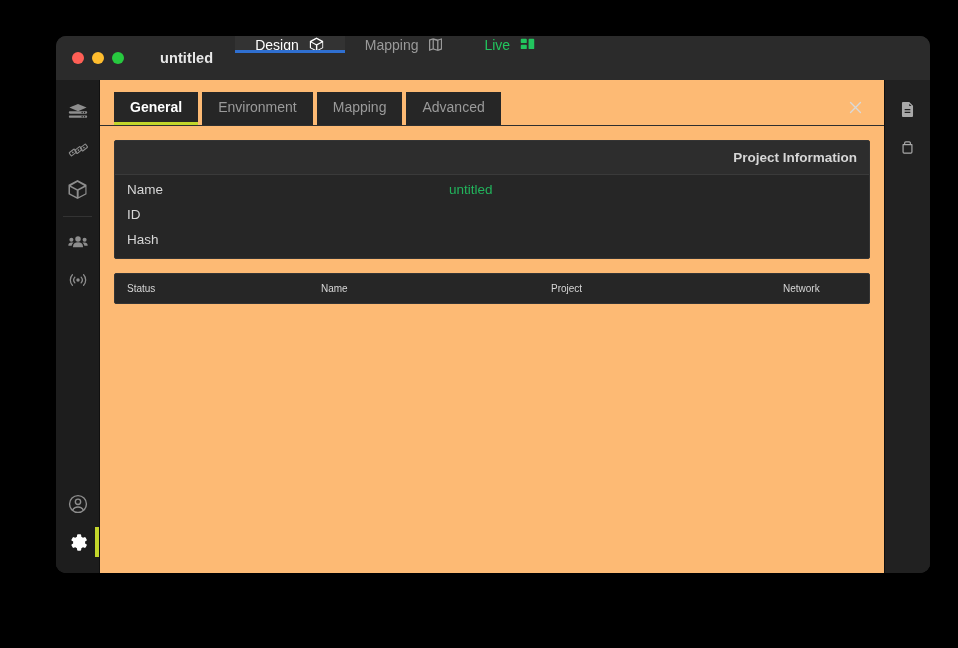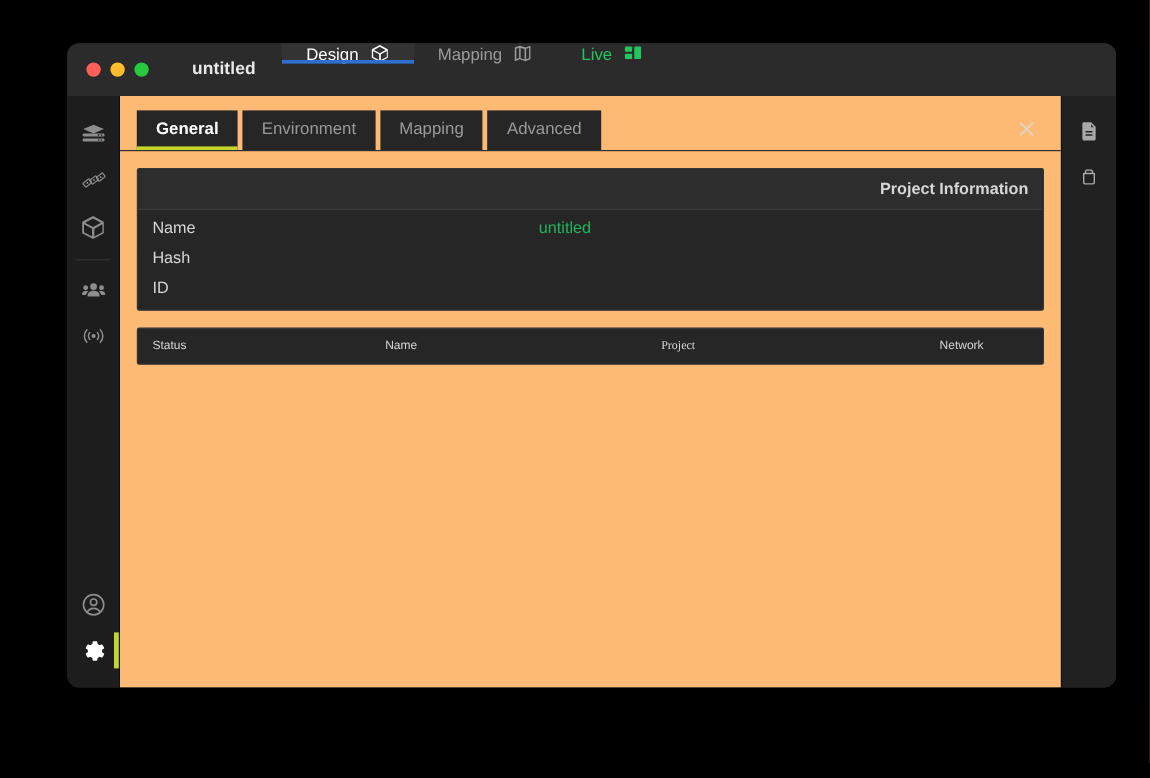--- a/index.html
+++ b/index.html
@@ -232,21 +232,21 @@
 
   .table-head {
     display: flex;
     padding: 9px 12px;
     font-size: 10px;
     color: #d6d6d6;
     gap: 48px;
   }
   .th-status  { width: 146px; min-width: 146px; }
   .th-name    { width: 182px; min-width: 182px; }
-  .th-project { width: 184px; min-width: 184px; font-family: Liberation Serif, serif; }
+  .th-project { width: 184px; min-width: 184px; }
   .th-network { flex: 1; }
   .table-body { min-height: 0; }
 
   
   .right-rail {
     width: 45px;
     min-width: 45px;
     background: #212121;
     border-left: 1px solid #0f0f0f;
     display: flex;
@@ -433,25 +433,25 @@
       <div class="content-area">
 
         <div class="card">
           <div class="card-header">Project Information</div>
           <div class="card-body">
             <div class="info-row">
               <span class="info-label">Name</span>
               <span class="info-value">untitled</span>
             </div>
             <div class="info-row">
-              <span class="info-label">Hash</span>
+              <span class="info-label">ID</span>
               <span class="info-value"></span>
             </div>
             <div class="info-row">
-              <span class="info-label">ID</span>
+              <span class="info-label">Hash</span>
               <span class="info-value"></span>
             </div>
           </div>
         </div>
 
         <div class="card">
           <div class="table-head">
             <span class="th-status">Status</span>
             <span class="th-name">Name</span>
             <span class="th-project">Project</span>

